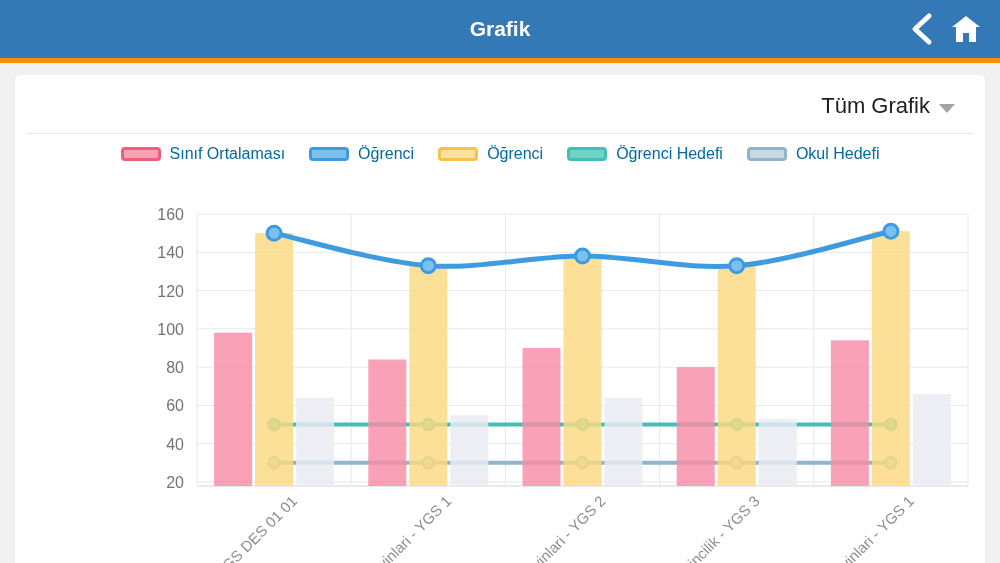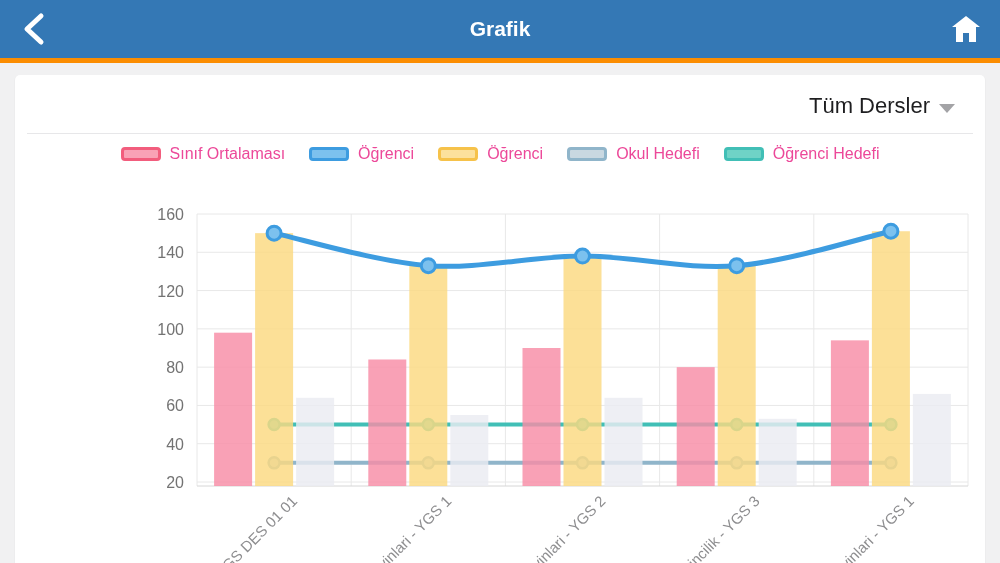--- a/index.html
+++ b/index.html
@@ -1,21 +1,21 @@
 <!DOCTYPE html>
 <html><head>
 <meta charset="utf-8">
 <style>
   * { margin:0; padding:0; box-sizing:border-box; }
   html,body { width:1000px; height:563px; overflow:hidden; }
   body { font-family:"Liberation Sans","DejaVu Sans",sans-serif; background:#f1f1f2; }
 
   header.appbar {
     height:58px; background:#3478b5; display:flex; align-items:center;
-    justify-content:space-between; padding:0 12px; position:relative;
+    justify-content:flex-end; padding:0 12px; position:relative;
   }
   .appbar h1 { color:#fff; font-size:21px; font-weight:bold;
     position:absolute; left:0; right:0; text-align:center; }
   .icon-btn { background:none; border:none; width:44px; height:44px;
     display:flex; align-items:center; justify-content:center; cursor:pointer; z-index:2; }
 
   .accent-rule { height:5px; background:#fb8d01; }
 
   .card {
     position:absolute; left:15px; right:15px; top:75px; height:520px;
@@ -27,21 +27,21 @@
   .caret { width:0; height:0; border-left:8px solid transparent;
     border-right:8px solid transparent; border-top:9px solid #a3a3a6; margin-top:4px; }
 
   .legend {
     margin:4px 12px 0 12px; border-top:1px solid #e7e7e9;
     padding:11px 30px 4px 30px; display:flex; flex-wrap:wrap;
     justify-content:center; align-items:center; column-gap:24px; row-gap:7px;
   }
   .legend-item { display:flex; align-items:center; gap:9px; cursor:pointer; }
   .legend-swatch { width:40px; height:14px; border-radius:4px; border:3px solid; }
-  .legend-label { font-size:16px; color:#ec4899; white-space:nowrap; }
+  .legend-label { font-size:16px; color:#0369a1; white-space:nowrap; }
 
   svg.chart { position:absolute; left:0; top:0; width:970px; height:520px; }
   .ytick { font-size:16px; fill:#737373; }
   .xtick { font-size:15px; fill:#8e8e90; }
 </style>
 </head>
 <body>
 
 <header class="appbar">
   <button class="icon-btn">
@@ -54,44 +54,44 @@
     <svg width="32" height="32" viewBox="0 0 32 32">
       <path d="M16 3 L2 14 L6 14 L6 29 L13 29 L13 20 L19 20 L19 29 L26 29 L26 14 L30 14 Z" fill="#ffffff"></path>
     </svg>
   </button>
 </header>
 <div class="accent-rule"></div>
 
 <main class="card">
   <div class="filter-row">
     <div class="filter">
-      <span class="label">Tüm Dersler</span>
+      <span class="label">Tüm Grafik</span>
       <span class="caret"></span>
     </div>
   </div>
   <div class="legend" id="legend">
       <div class="legend-item">
         <span class="legend-swatch" style="background: rgb(249, 162, 182); border-color: rgb(242, 93, 125);"></span>
         <span class="legend-label">Sınıf Ortalaması</span>
       </div>
       <div class="legend-item">
         <span class="legend-swatch" style="background: rgb(124, 193, 238); border-color: rgb(61, 156, 224);"></span>
         <span class="legend-label">Öğrenci</span>
       </div>
       <div class="legend-item">
         <span class="legend-swatch" style="background: rgb(252, 225, 156); border-color: rgb(246, 194, 74);"></span>
         <span class="legend-label">Öğrenci</span>
       </div>
       <div class="legend-item">
+        <span class="legend-swatch" style="background: rgb(111, 211, 198); border-color: rgb(65, 191, 182);"></span>
+        <span class="legend-label">Öğrenci Hedefi</span>
+      </div>
+      <div class="legend-item">
         <span class="legend-swatch" style="background: rgb(201, 216, 225); border-color: rgb(144, 181, 202);"></span>
         <span class="legend-label">Okul Hedefi</span>
-      </div>
-      <div class="legend-item">
-        <span class="legend-swatch" style="background: rgb(111, 211, 198); border-color: rgb(65, 191, 182);"></span>
-        <span class="legend-label">Öğrenci Hedefi</span>
       </div>
     </div>
   <svg class="chart" id="chart" viewBox="0 0 970 520">
       <line x1="182" y1="407" x2="953" y2="407" stroke="#e8e8e8" stroke-width="1"></line>
       <text x="169" y="413" text-anchor="end" class="ytick">20</text>
       <line x1="182" y1="368.7142857142857" x2="953" y2="368.7142857142857" stroke="#e8e8e8" stroke-width="1"></line>
       <text x="169" y="374.7142857142857" text-anchor="end" class="ytick">40</text>
       <line x1="182" y1="330.42857142857144" x2="953" y2="330.42857142857144" stroke="#e8e8e8" stroke-width="1"></line>
       <text x="169" y="336.42857142857144" text-anchor="end" class="ytick">60</text>
       <line x1="182" y1="292.1428571428571" x2="953" y2="292.1428571428571" stroke="#e8e8e8" stroke-width="1"></line>

